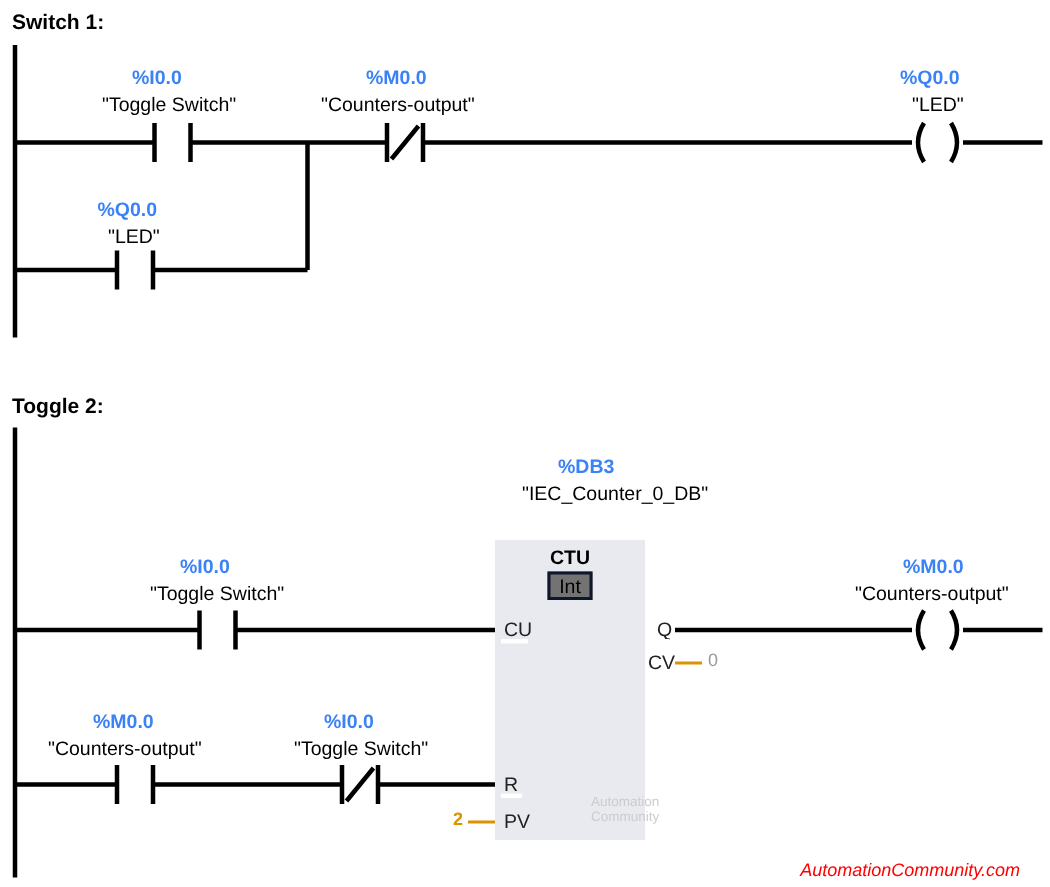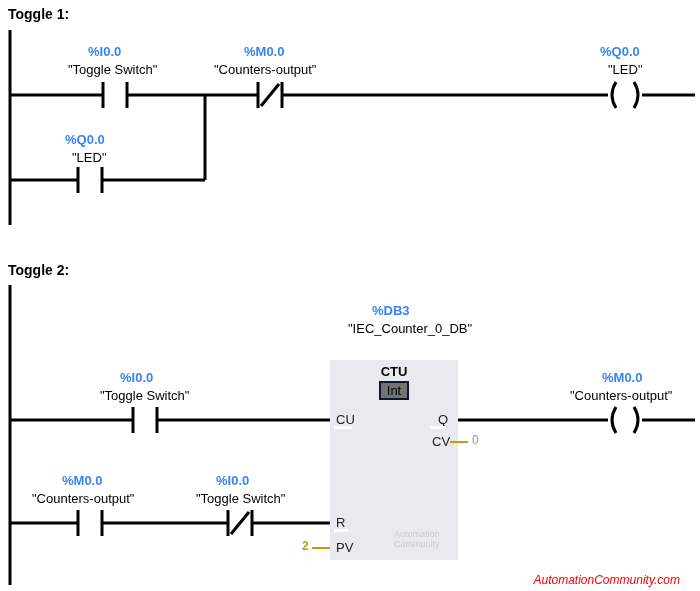--- a/index.html
+++ b/index.html
@@ -43,21 +43,21 @@
     color: #ff0000;
     font-style: italic;
     font-size: 12px;
     right: 20px;
     bottom: 4px;
   }
   .ctu-box {
     position: absolute;
     background: #E9E9F0;
     border: none;
-    width: 128px;
+    width: 100px;
   }
   .ctu-head {
     text-align: center;
     font-size: 12px;
     padding-top: 4px;
     padding-bottom: 2px;
   }
   .ctu-head .type {
     font-weight: bold;
     font-size: 13px;
@@ -169,21 +169,21 @@
 
     <g>
       <rect x="228" y="510" width="24" height="26" fill="#fff" stroke="none"></rect>
       <line x1="228" y1="510" x2="228" y2="536"></line>
       <line x1="252" y1="510" x2="252" y2="536"></line>
       <line x1="231" y1="534" x2="249" y2="512"></line>
     </g>
   </g>
 </svg>
 
-<div class="net-title" style="left:8px;top:6px">Toggle 1:</div>
+<div class="net-title" style="left:8px;top:6px">Switch 1:</div>
 
 <div class="addr" style="left:88px;top:44px">%I0.0</div>
 <div class="desc" style="left:68px;top:62px">"Toggle Switch"</div>
 
 <div class="addr" style="left:244px;top:44px">%M0.0</div>
 <div class="desc" style="left:214px;top:62px">"Counters-output"</div>
 
 <div class="addr" style="left:600px;top:44px">%Q0.0</div>
 <div class="desc" style="left:608px;top:62px">"LED"</div>
 

